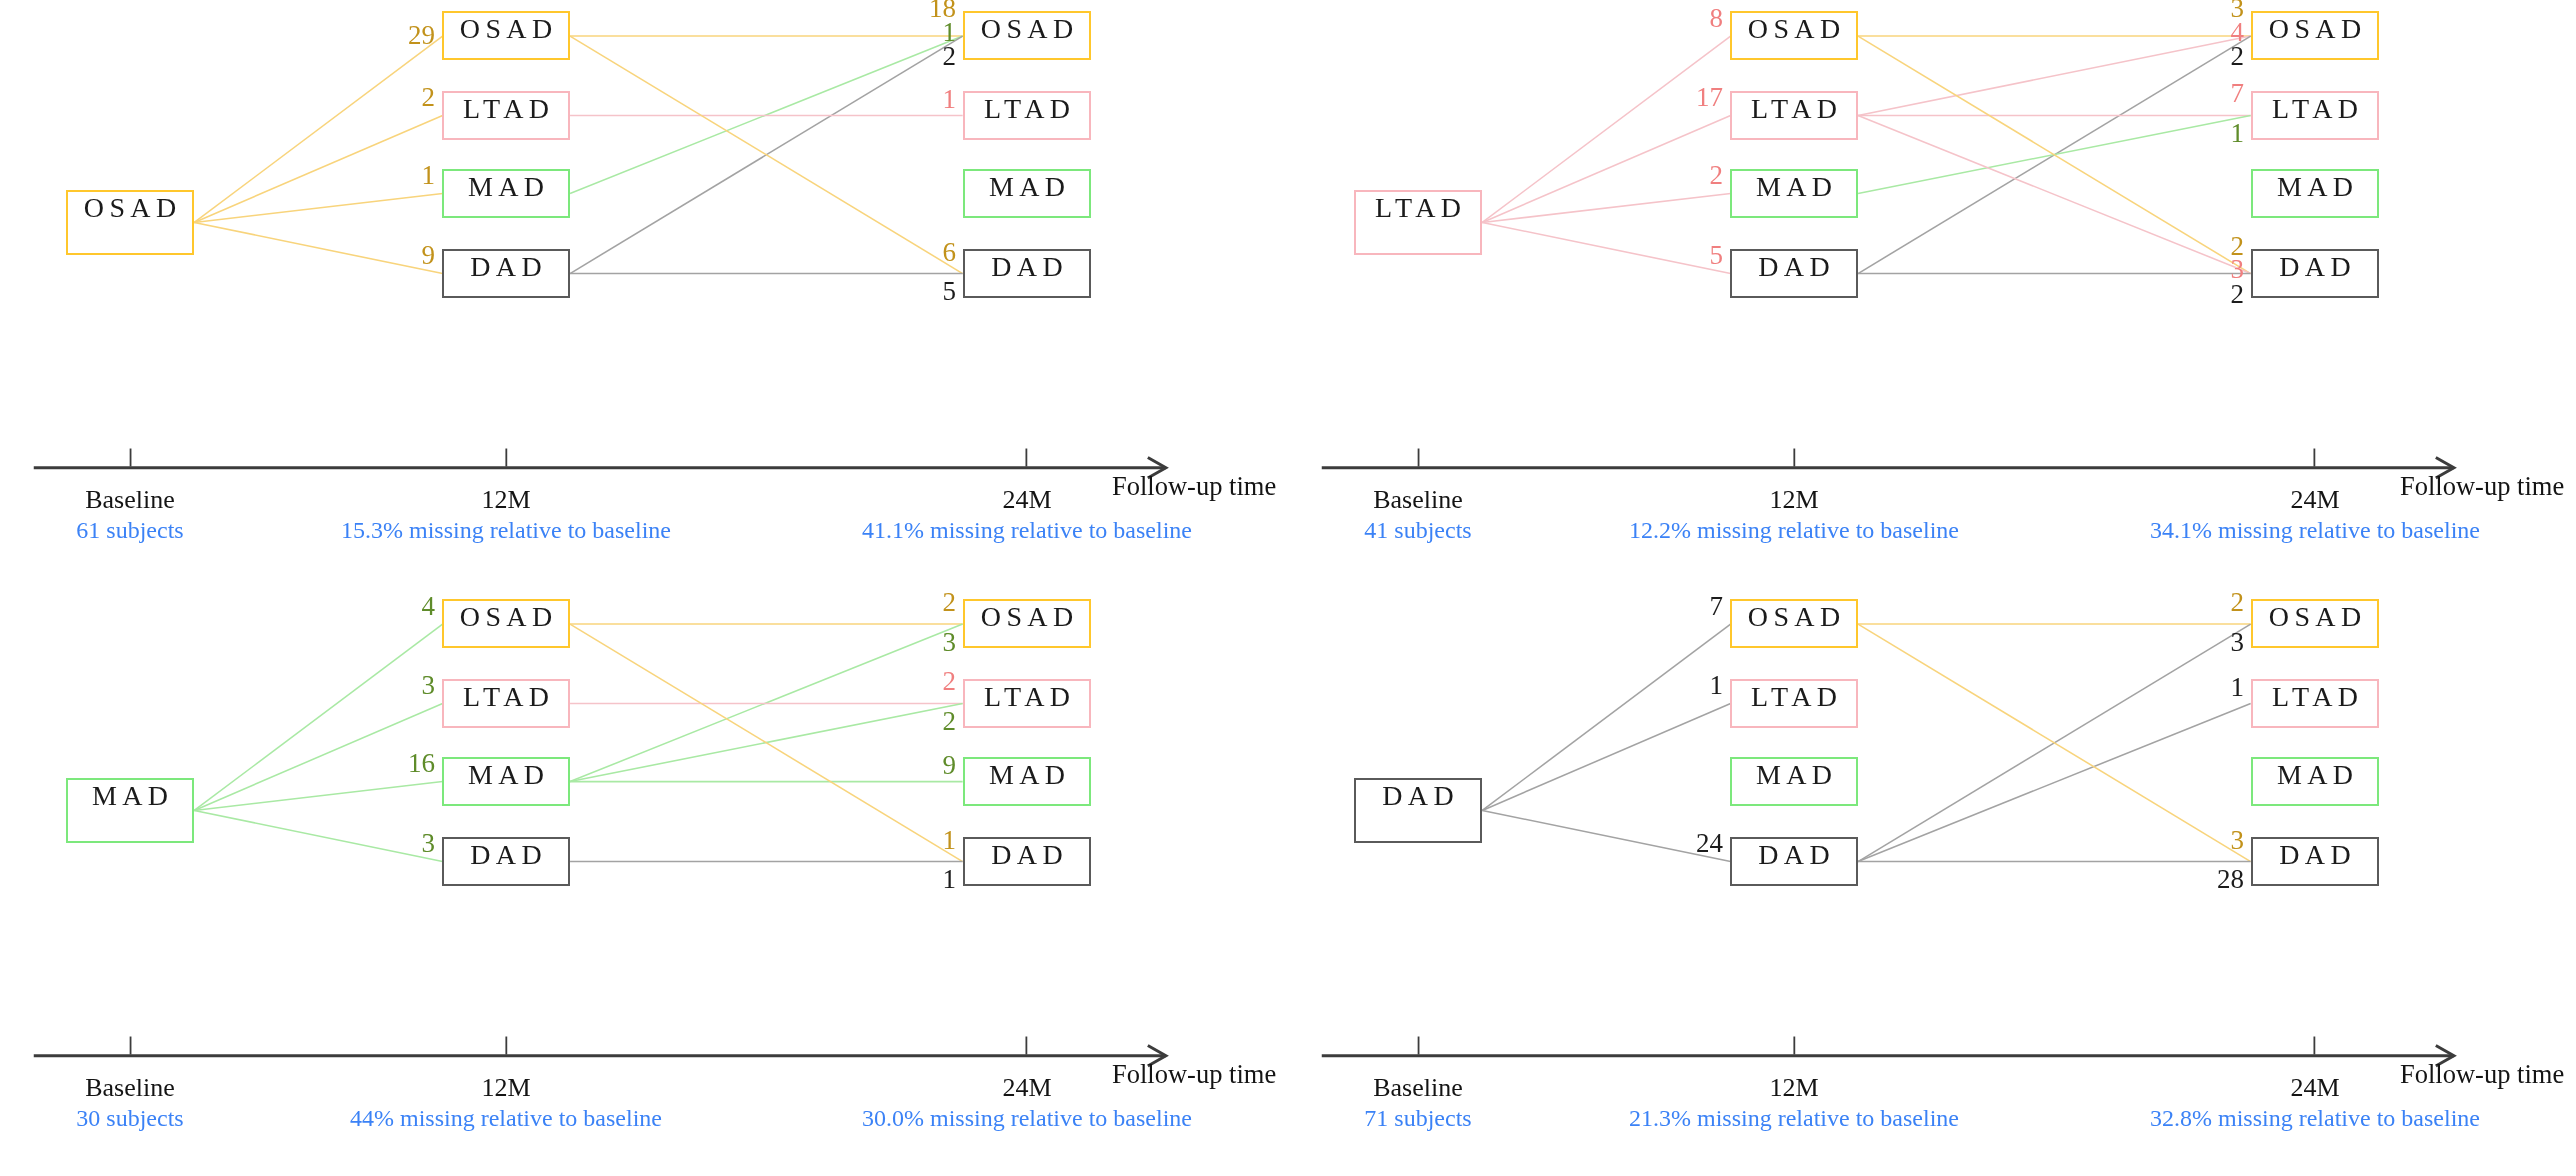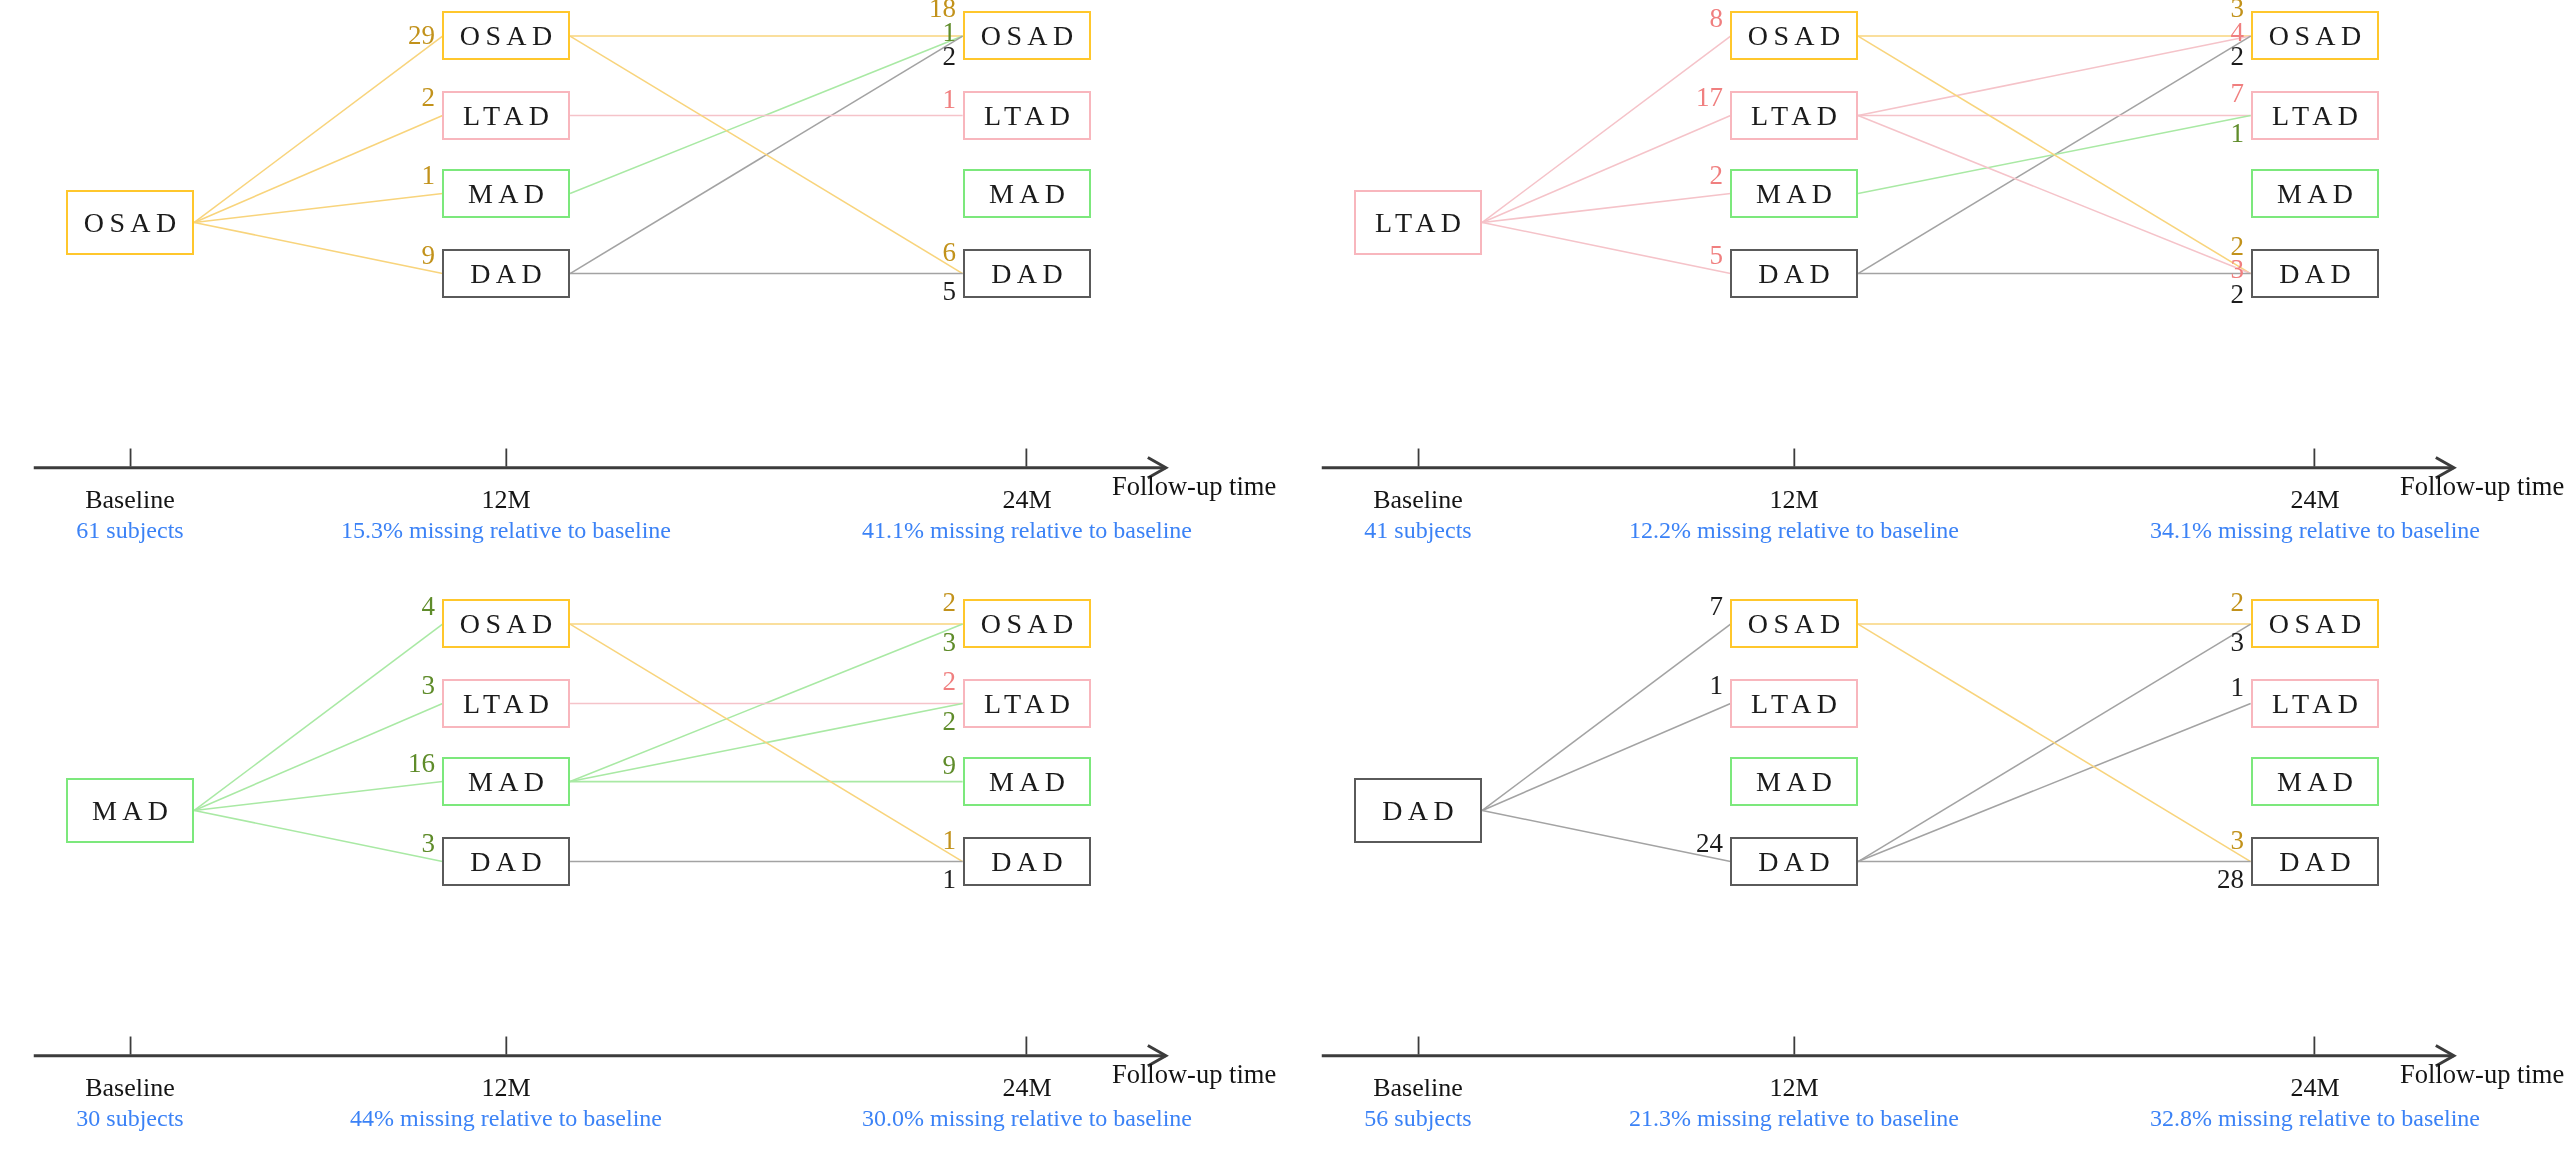--- a/index.html
+++ b/index.html
@@ -4,21 +4,21 @@
 <style>
   html,body{margin:0;padding:0;background:#ffffff;}
   #stage{
     position:relative;width:2576px;height:1177px;background:#ffffff;overflow:hidden;
     font-family:"Liberation Serif","DejaVu Serif",serif;color:#111;
   }
   .panel{position:absolute;width:1288px;height:588px;}
   .panel svg{position:absolute;left:0;top:0;}
   .node{
     position:absolute;box-sizing:border-box;background:#ffffff;
-    display:flex;align-items:center;justify-content:center;
+    display:flex;align-items:flex-start;justify-content:center;
     font-size:28px;letter-spacing:5.4px;text-indent:5.4px;color:#1b1b1b;
   }
   .count{
     position:absolute;width:90px;text-align:right;
     font-size:27px;line-height:29px;font-weight:400;
   }
   .tickLabel{position:absolute;transform:translateX(-50%);font-size:26px;white-space:nowrap;color:#141414;}
   .subLabel{position:absolute;transform:translateX(-50%);font-size:24px;white-space:nowrap;color:#3b82f6;}
   .followup{position:absolute;font-size:26.5px;white-space:nowrap;color:#141414;}
 </style>
@@ -266,21 +266,21 @@
       </div>
       <div class="count" style="left: 345px; top: 3.6px; color: rgb(28, 28, 28);">7</div>
       <div class="count" style="left: 345px; top: 83px; color: rgb(28, 28, 28);">1</div>
       <div class="count" style="left: 345px; top: 241px; color: rgb(28, 28, 28);">24</div>
       <div class="count" style="left: 866px; top: 0px; color: rgb(194, 146, 27);">2</div>
       <div class="count" style="left: 866px; top: 40px; color: rgb(28, 28, 28);">3</div>
       <div class="count" style="left: 866px; top: 85px; color: rgb(28, 28, 28);">1</div>
       <div class="count" style="left: 866px; top: 238px; color: rgb(194, 146, 27);">3</div>
       <div class="count" style="left: 866px; top: 277px; color: rgb(28, 28, 28);">28</div>
       <div class="tickLabel" style="left: 130px; top: 485px;">Baseline</div>
-      <div class="subLabel" style="left: 130px; top: 517px;">56 subjects</div>
+      <div class="subLabel" style="left: 130px; top: 517px;">71 subjects</div>
       <div class="tickLabel" style="left: 506px; top: 485px;">12M</div>
       <div class="subLabel" style="left: 506px; top: 517px;">21.3% missing relative to baseline</div>
       <div class="tickLabel" style="left: 1027px; top: 485px;">24M</div>
       <div class="subLabel" style="left: 1027px; top: 517px;">32.8% missing relative to baseline</div>
       <div class="followup" style="left: 1112px; top: 471px;">Follow-up time</div>
     </div>
   </div>
 
 
 </body></html>

